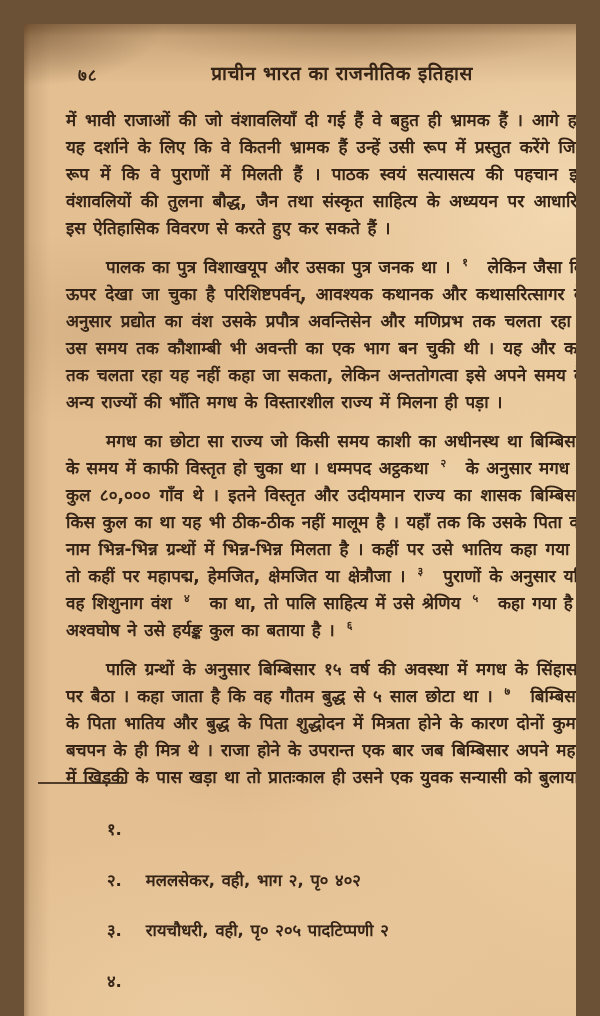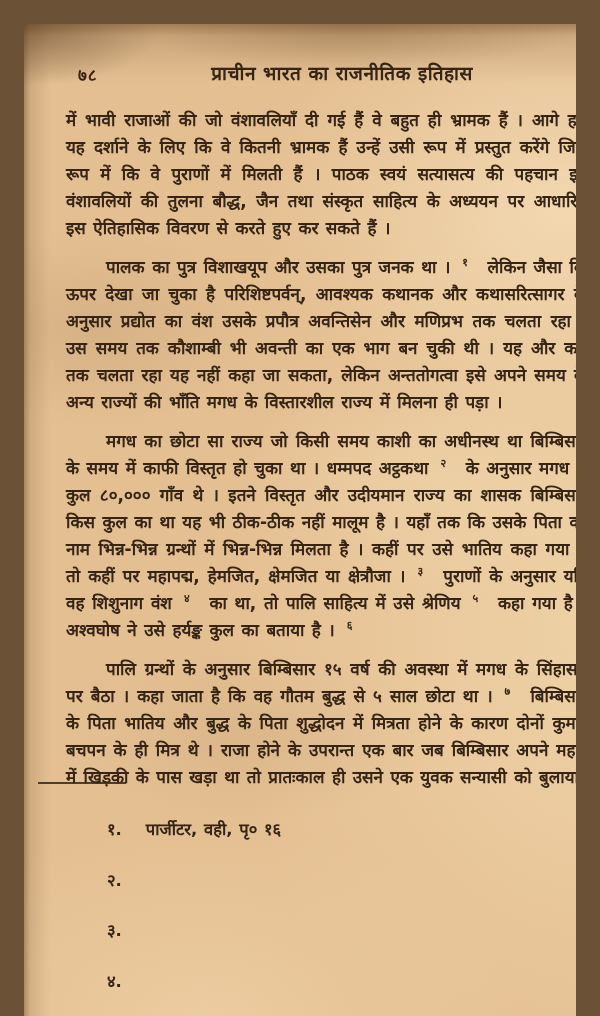--- a/index.html
+++ b/index.html
@@ -90,27 +90,28 @@
     <p class="body-para indent">पालक का पुत्र विशाखयूप और उसका पुत्र जनक था ।<sup class="fn-ref">१</sup> लेकिन जैसा कि ऊपर देखा जा चुका है  परिशिष्टपर्वन्, आवश्यक कथानक और  कथासरित्सागर के अनुसार प्रद्योत का वंश उसके प्रपौत्र अवन्तिसेन और मणिप्रभ तक चलता रहा । उस समय तक कौशाम्बी  भी अवन्ती का एक  भाग बन चुकी थी ।  यह और कब तक चलता रहा  यह नहीं कहा  जा  सकता, लेकिन अन्ततोगत्वा इसे  अपने समय के अन्य राज्यों की भाँति मगध के  विस्तारशील राज्य में मिलना ही पड़ा ।</p>
     <p class="body-para indent">मगध का छोटा सा राज्य जो किसी समय काशी का अधीनस्थ था बिम्बिसार के समय  में  काफी  विस्तृत  हो  चुका  था ।  धम्मपद  अट्ठकथा<sup class="fn-ref">२</sup>  के  अनुसार मगध में कुल ८०,००० गाँव थे  ।  इतने विस्तृत और उदीयमान  राज्य का शासक बिम्बिसार किस कुल का था यह भी ठीक-ठीक नहीं मालूम है ।  यहाँ तक कि उसके पिता का नाम भिन्न-भिन्न ग्रन्थों में भिन्न-भिन्न मिलता है । कहीं पर उसे भातिय कहा गया है तो कहीं पर महापद्म, हेमजित, क्षेमजित या क्षेत्रौजा ।<sup class="fn-ref">३</sup> पुराणों के अनुसार यदि वह शिशुनाग वंश<sup class="fn-ref">४</sup> का था, तो पालि साहित्य में उसे  श्रेणिय<sup class="fn-ref">५</sup> कहा गया है ।  अश्वघोष ने उसे हर्यङ्क कुल का बताया है ।<sup class="fn-ref">६</sup></p>
     <p class="body-para indent">पालि ग्रन्थों के अनुसार बिम्बिसार १५ वर्ष की अवस्था में मगध के सिंहासन पर बैठा । कहा  जाता  है  कि वह गौतम  बुद्ध से ५ साल छोटा था ।<sup class="fn-ref">७</sup>  बिम्बिसार के पिता भातिय और  बुद्ध के पिता  शुद्धोदन में  मित्रता होने  के कारण दोनों कुमार बचपन के ही मित्र थे ।  राजा होने के उपरान्त एक बार जब बिम्बिसार अपने महल में खिड़की के पास खड़ा था तो प्रातःकाल ही उसने एक युवक सन्यासी को  बुलाया</p>
   </div>
 
   <div class="fn-divider"></div>
 
   <div class="footnotes">
     <div class="fn-row">
       <span class="fn-num">१.</span>
-      <span class="fn-text">पार्जीटर, वही, पृ० १६</span>
     </div>
     <div class="fn-row">
       <span class="fn-num">२.</span>
+      <span class="fn-text">मललसेकर, वही, भाग २, पृ० ४०२</span>
     </div>
     <div class="fn-row">
       <span class="fn-num">३.</span>
+      <span class="fn-text">रायचौधरी, वही, पृ० २०५ पादटिप्पणी २</span>
     </div>
     <div class="fn-row">
       <span class="fn-num">४.</span>
     </div>
     <div class="fn-row">
       <span class="fn-num">५.</span>
       <span class="fn-text">महावंश (गाइगर का अनुवाद), पृ6 १२</span>
     </div>
     <div class="fn-row">
       <span class="fn-num">६.</span>

